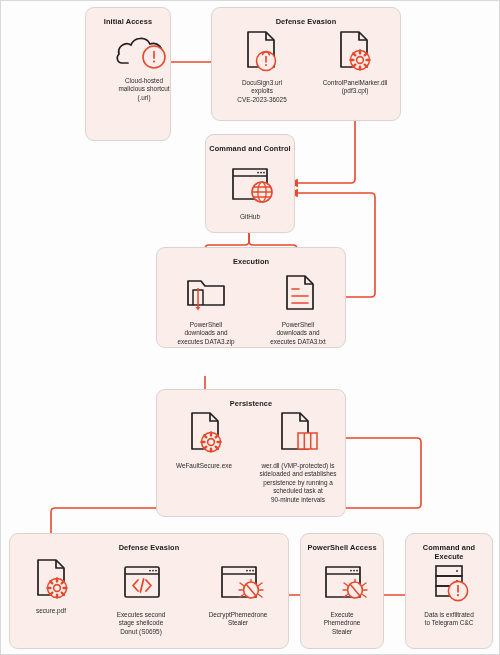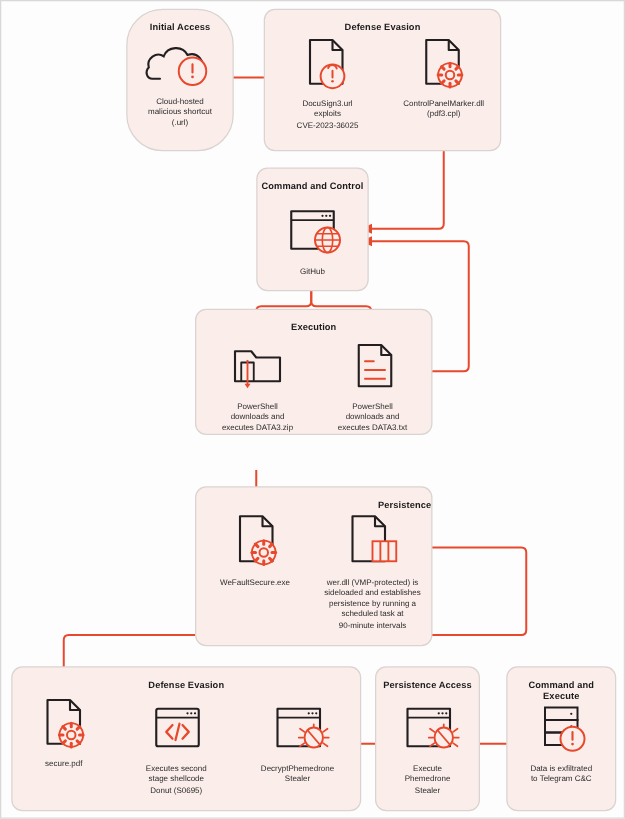--- a/index.html
+++ b/index.html
@@ -85,47 +85,47 @@
       <path d="M76,594 L106,594"></path>
 
       <path d="M172,594 L202,594"></path>
 
       <path d="M268,594 L314,594"></path>
 
       <path d="M380,594 L424,594"></path>
     </g>
   </svg>
 
-  <div class="panel" style="left:100px;top:6px;width:86px;height:114px;border-radius:29px;">
+  <div class="panel" style="left:84px;top:6px;width:86px;height:134px;">
     <div class="panel-title" style="top:9px;">Initial Access</div>
   </div>
 
   <div class="panel" style="left:210px;top:6px;width:190px;height:114px;">
     <div class="panel-title" style="top:9px;">Defense Evasion</div>
   </div>
 
   <div class="panel" style="left:204px;top:133px;width:90px;height:99px;">
     <div class="panel-title" style="top:9px;">Command and
 Control</div>
   </div>
 
   <div class="panel" style="left:155px;top:246px;width:190px;height:101px;">
     <div class="panel-title" style="top:9px;">Execution</div>
   </div>
 
   <div class="panel" style="left:155px;top:388px;width:190px;height:128px;">
-    <div class="panel-title" style="top:9px;text-align:right;">Persistence</div>
+    <div class="panel-title" style="top:9px;">Persistence</div>
   </div>
 
   <div class="panel" style="left:8px;top:532px;width:280px;height:116px;">
     <div class="panel-title" style="top:9px;">Defense Evasion</div>
   </div>
 
   <div class="panel" style="left:299px;top:532px;width:84px;height:116px;">
-    <div class="panel-title" style="top:9px;">Persistence Access</div>
+    <div class="panel-title" style="top:9px;">PowerShell Access</div>
   </div>
 
   <div class="panel" style="left:404px;top:532px;width:88px;height:116px;">
     <div class="panel-title" style="top:9px;white-space:pre-line;">Command and
 Execute</div>
   </div>
 
   <div class="node" style="left:100px;top:28px;width:86px;">
     <span class="icon-wrap">
       <svg width="60" height="42" viewBox="0 0 60 42">

